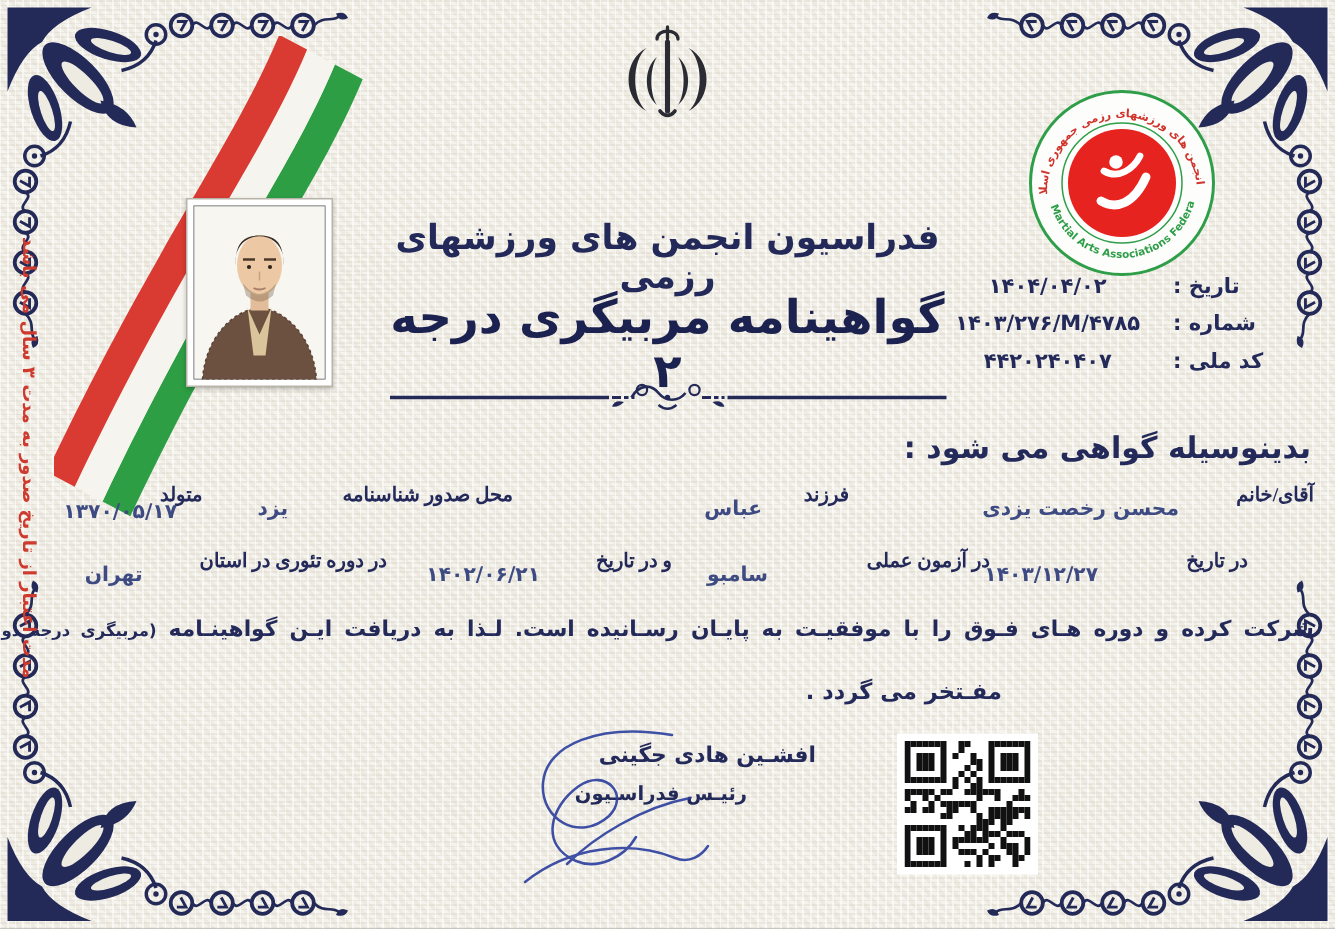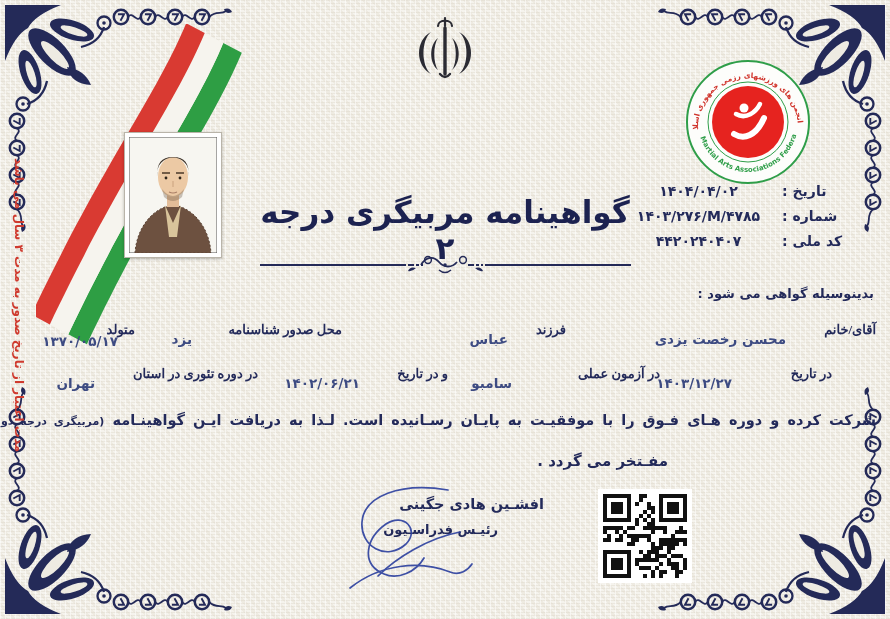--- a/index.html
+++ b/index.html
@@ -19,21 +19,21 @@
   .hdr2 { top:111px; font-size:21px; font-weight:bold; }
   .hdr3 { top:146px; font-size:23px; font-weight:bold; }
   .title{ top:194px; font-size:31px; font-weight:bold; color:#1c2250; letter-spacing:-1px;}
   .meta { right:30px; top:183px; width:245px; direction:rtl; }
   .meta .row { display:flex; margin-bottom:9px; font-size:14px; font-weight:bold; }
   .meta .mlbl { width:78px; text-align:left; }
   .meta .mval { flex:1; text-align:center; direction:ltr; }
   .lbl { font-size:13px; font-weight:bold; color:#232a5a; white-space:nowrap; direction:rtl;font-family:Liberation Serif, serif; }
   .val { font-size:13.5px; font-weight:600; color:#3d4b82; white-space:nowrap; direction:rtl; }
   .num { direction:ltr; }
-  .intro { right:16px; top:286px; font-size:13px; font-weight:bold; direction:rtl; }
+  .intro { right:16px; top:286px; font-size:20px; font-weight:bold; direction:rtl; }
   .longline { right:14px; top:412px; width:845px; font-size:14.5px; font-weight:bold;
               direction:rtl; text-align:right; word-spacing:3px; white-space:nowrap; }
   .paren { font-size:11px; }
   .honored { right:222px; top:452px; font-size:15px; font-weight:bold; direction:rtl; }
   .sig-name { right:346px; top:496px; font-size:14.5px; font-weight:bold; direction:rtl; }
   .sig-title{ right:392px; top:522px; font-size:13px; font-weight:bold; direction:rtl; }
   .sidenote { left:26px; top:158px; font-size:12px; font-weight:bold; color:#cf3a2e;
               direction:rtl; white-space:nowrap; transform-origin:0 0; transform:rotate(90deg); }
   .photo { left:124px; top:132px; width:98px; height:126px; background:#fff;
            border:1px solid #b9b4a9; box-shadow:0 1px 3px rgba(0,0,0,.25); padding:4px; }
@@ -132,20 +132,21 @@
       <path d="M-14,14 C-30,22 -30,48 -14,56 C-24,48 -24,22 -14,14 Z" fill="#2b2b33" stroke="none"></path>
       <path d="M14,14 C30,22 30,48 14,56 C24,48 24,22 14,14 Z" fill="#2b2b33" stroke="none"></path>
       <path d="M-7,20 C-16,27 -16,45 -7,52 C-12,45 -12,27 -7,20 Z" fill="#2b2b33" stroke="none"></path>
       <path d="M7,20 C16,27 16,45 7,52 C12,45 12,27 7,20 Z" fill="#2b2b33" stroke="none"></path>
       <path d="M0,10 L0,56" stroke-width="3.4"></path>
       <path d="M-7,8 C-7,1 7,1 7,8" stroke-width="2.2"></path>
       <path d="M0,0 L0,8" stroke-width="2.2"></path>
       <path d="M-5,56 Q0,62 5,56" stroke-width="2.4"></path>
     </g>
   </svg>
+  <div class="abs ctr hdr3 navy">فدراسیون انجمن های ورزشهای رزمی</div>
   <div class="abs ctr title">گواهینامه مربیگری درجه ۲</div>
 
   <svg class="layer" style="left:258px; top:252px;" width="375" height="26" viewBox="0 0 375 26">
     <g stroke="#242a58" fill="none">
       <line x1="2" y1="13" x2="148" y2="13" stroke-width="2.2"></line>
       <line x1="227" y1="13" x2="373" y2="13" stroke-width="2.2"></line>
       <path d="M150,13 h6 m2,0 h3 m2,0 h2" stroke-width="2"></path>
       <path d="M210,13 h6 m2,0 h3 m2,0 h2" stroke-width="2"></path>
       <path d="M163,13 C168,4 176,4 181,10 C186,16 194,16 199,10" stroke-width="1.8"></path>
       <circle cx="170" cy="8" r="3.4" stroke-width="1.5"></circle>

